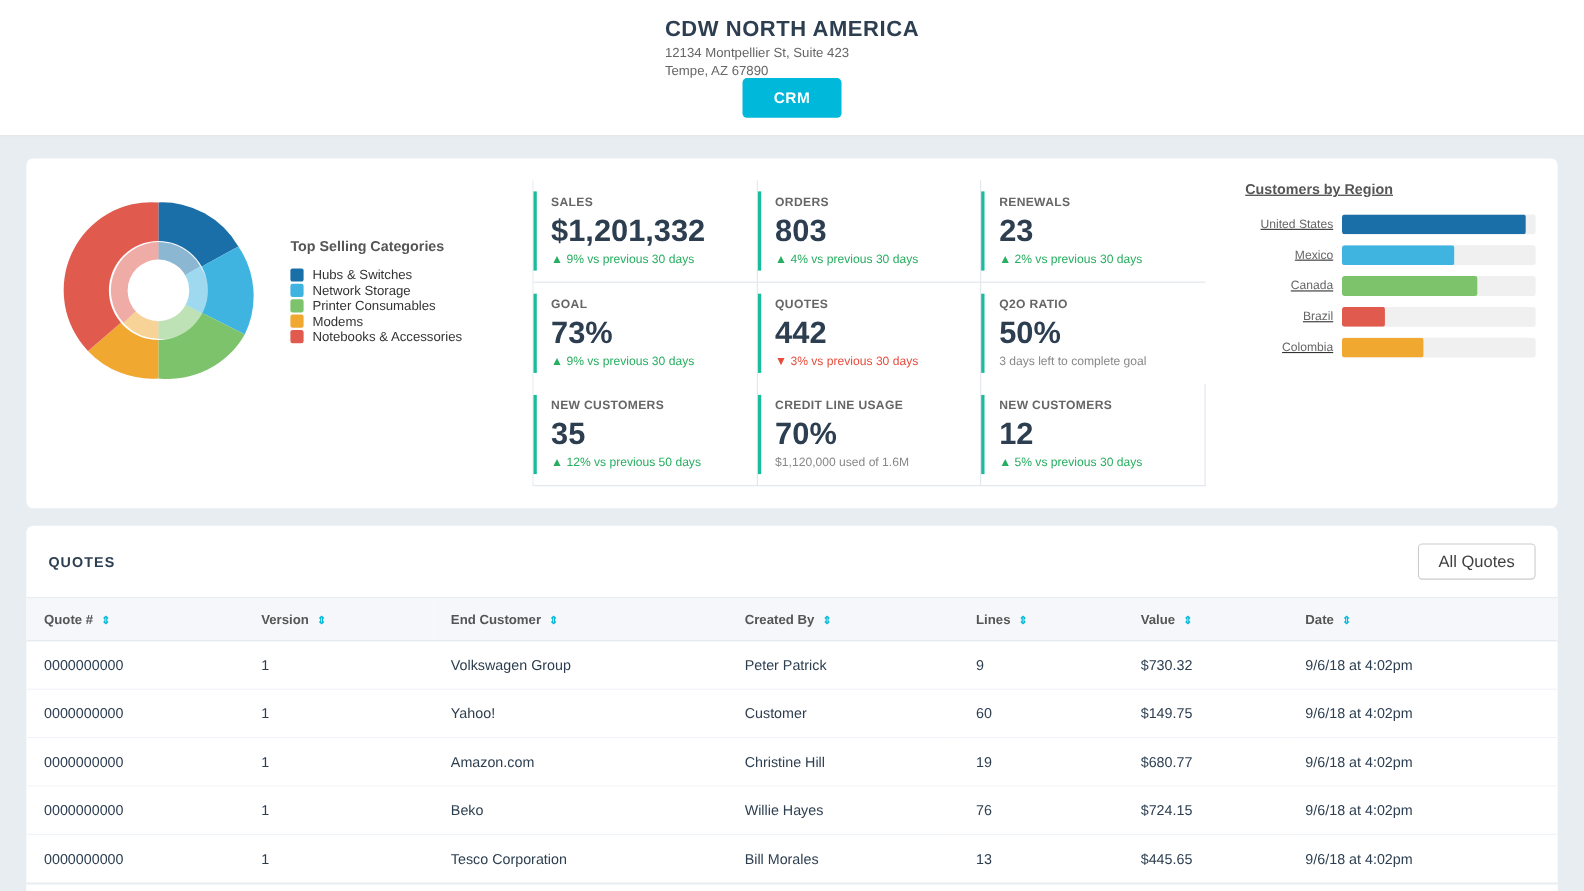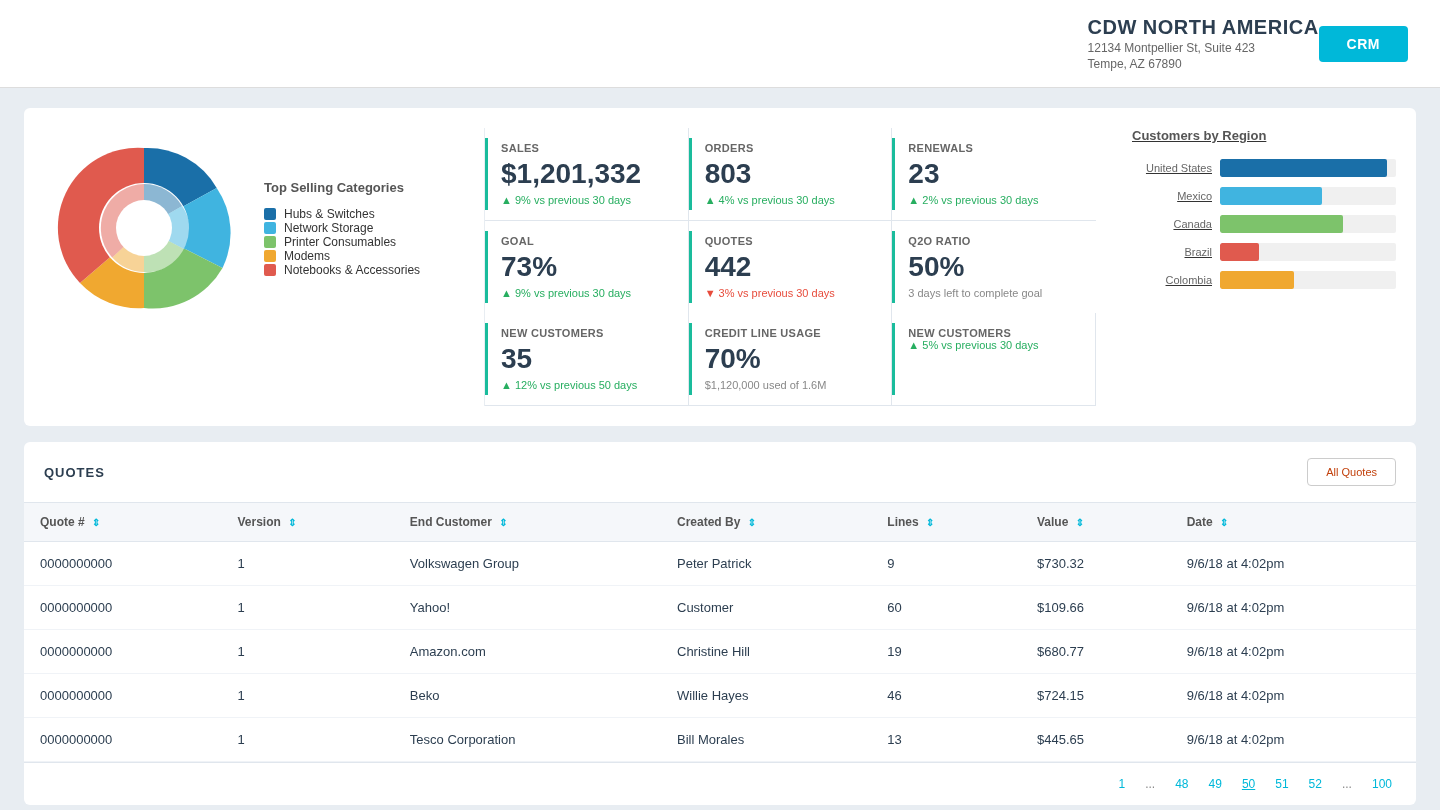--- a/index.html
+++ b/index.html
@@ -5,20 +5,21 @@
     * { box-sizing: border-box; margin: 0; padding: 0; }
     body { font-family: 'Segoe UI', Arial, sans-serif; background: #e8edf2; color: #333; font-size: 13px; }
 
     .header {
       background: #fff;
       padding: 16px 32px;
       border-bottom: 1px solid #ddd;
       display: flex;
       justify-content: flex-end;
       align-items: center;
+      flex-direction: column;
     }
     .header-left h1 { font-size: 20px; font-weight: 700; color: #2c3e50; letter-spacing: 0.5px; }
     .header-left p { font-size: 12px; color: #666; margin-top: 2px; }
     .crm-btn {
       background: #00b8d9;
       color: #fff;
       border: none;
       padding: 10px 28px;
       font-size: 14px;
       font-weight: 600;
@@ -105,22 +106,22 @@
       justify-content: space-between;
       align-items: center;
       padding: 16px 20px;
       border-bottom: 1px solid #e0e6ed;
     }
     .quotes-title { font-size: 13px; font-weight: 800; color: #2c3e50; letter-spacing: 1px; }
     .all-quotes-btn {
       border: 1px solid #ccc;
       background: #fff;
       padding: 7px 18px;
-      font-size: 11px;
-      color: #c2410c;
+      font-size: 15px;
+      color: #404040;
       border-radius: 4px;
       cursor: pointer;
     }
 
     table { width: 100%; border-collapse: collapse; }
     thead tr { background: #f5f7fa; }
     th {
       padding: 12px 16px;
       text-align: left;
       font-size: 12px;
@@ -257,20 +258,21 @@
     <div class="metric-value">35</div>
     <div class="metric-sub"><span class="up arrow-up">12% vs previous 50 days</span></div>
   </div>
         <div class="metric-card">
     <div class="metric-label">Credit Line Usage</div>
     <div class="metric-value">70%</div>
     <div class="metric-sub"><span>$1,120,000 used of 1.6M</span></div>
   </div>
         <div class="metric-card">
     <div class="metric-label">New Customers</div>
+    <div class="metric-value">12</div>
     <div class="metric-sub"><span class="up arrow-up">5% vs previous 30 days</span></div>
   </div>
       </div>
 
     <div class="region-section">
       <div class="region-title">Customers by Region</div>
       <div class="region-bars" id="region-bars">
           <div class="region-row">
     <div class="region-label">United States</div>
     <div class="region-bar-container">
@@ -332,38 +334,38 @@
             <td>9</td>
             <td>$730.32</td>
             <td>9/6/18 at 4:02pm</td>
           </tr>
           <tr>
             <td>0000000000</td>
             <td>1</td>
             <td>Yahoo!</td>
             <td>Customer</td>
             <td>60</td>
-            <td>$109.66</td>
+            <td>$149.75</td>
             <td>9/6/18 at 4:02pm</td>
           </tr>
           <tr>
             <td>0000000000</td>
             <td>1</td>
             <td>Amazon.com</td>
             <td>Christine Hill</td>
             <td>19</td>
             <td>$680.77</td>
             <td>9/6/18 at 4:02pm</td>
           </tr>
           <tr>
             <td>0000000000</td>
             <td>1</td>
             <td>Beko</td>
             <td>Willie Hayes</td>
-            <td>46</td>
+            <td>76</td>
             <td>$724.15</td>
             <td>9/6/18 at 4:02pm</td>
           </tr>
           <tr>
             <td>0000000000</td>
             <td>1</td>
             <td>Tesco Corporation</td>
             <td>Bill Morales</td>
             <td>13</td>
             <td>$445.65</td>

